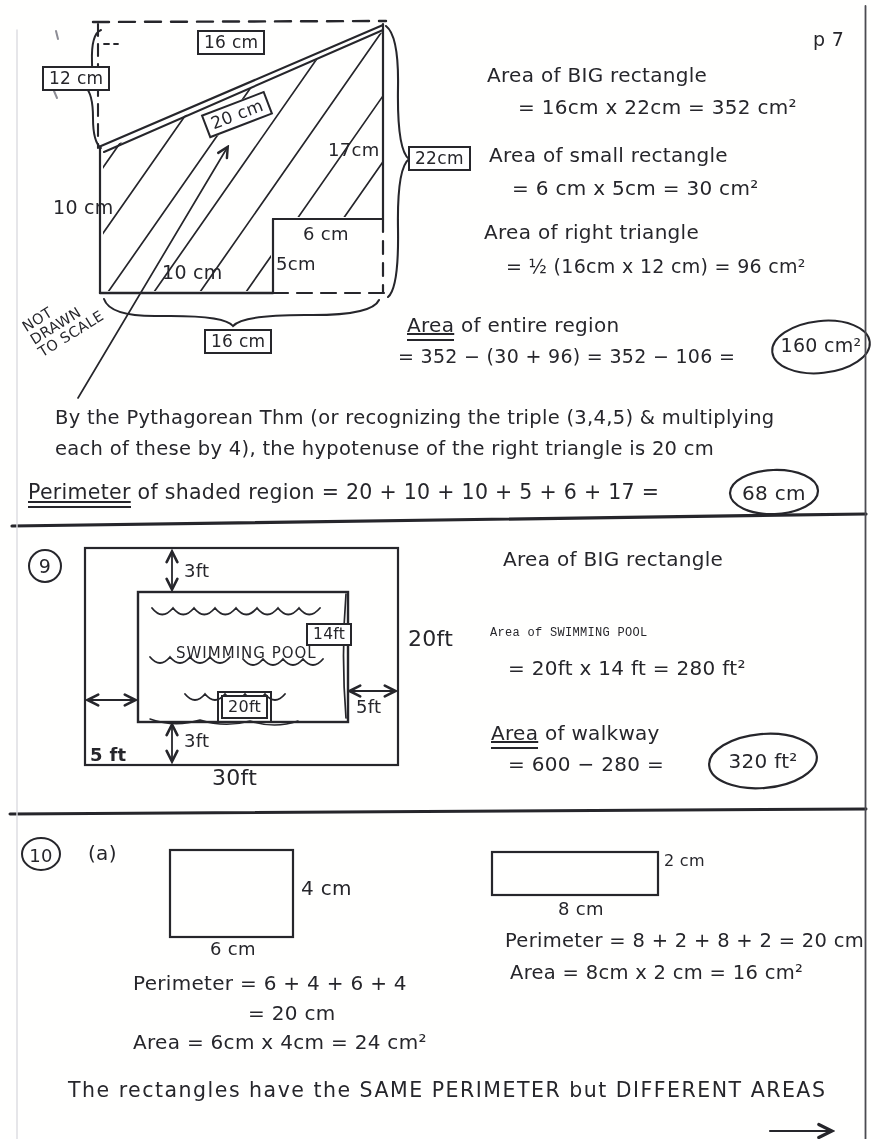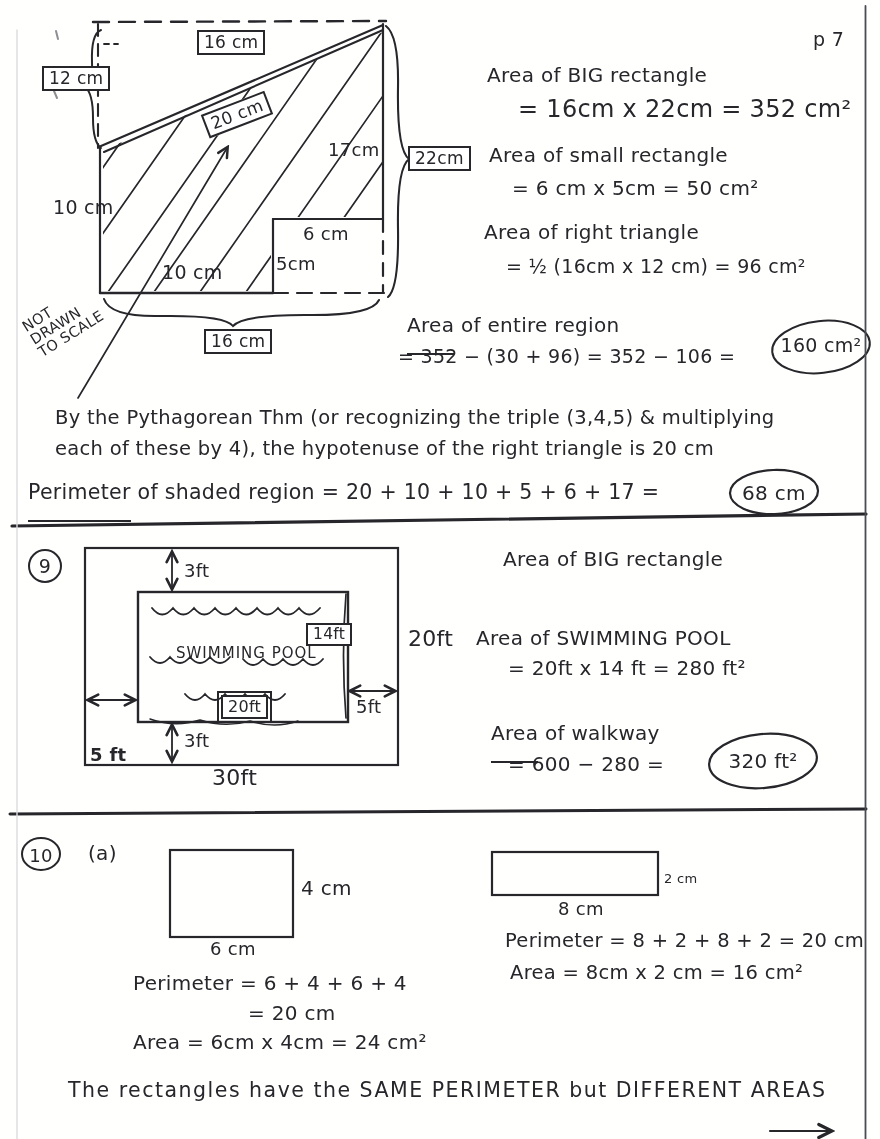--- a/index.html
+++ b/index.html
@@ -3,21 +3,21 @@
 <meta charset="utf-8">
 <style>
   html,body{margin:0;padding:0;background:#ffffff;}
   .sheet{position:relative;width:880px;height:1139px;background:#fffffe;overflow:hidden;
          font-family:"DejaVu Sans",sans-serif;color:#26262b;}
   .layer{position:absolute;left:0;top:0;}
   .hw{position:absolute;white-space:pre-line;letter-spacing:.3px;line-height:1.2;color:#26262b;}
   .nw{white-space:nowrap;}
   .boxed{display:inline-block;border:2px solid #26262b;padding:0 5px;background:#fff;line-height:1.25;}
   .dbl{outline:2px solid #26262b;outline-offset:2px;background:#fff;}
-  .ul{border-bottom:2.4px solid #26262b;padding-bottom:16px;}
+  .ul{border-bottom:2.4px solid #26262b;padding-bottom:2px;text-decoration:underline;}
   .ctr{text-align:center;}
 </style>
 </head>
 <body>
 
 <div class="sheet">
 
   <svg class="layer" width="880" height="1139" viewBox="0 0 880 1139">
     <defs>
       <marker id="ah" viewBox="0 0 10 10" refX="7.5" refY="5" markerWidth="8.5" markerHeight="8.5" orient="auto-start-reverse">
@@ -110,23 +110,23 @@
   <div class="hw nw" style="left:53px;top:196px;font-size:19px;">10 cm</div>
   <div class="hw nw" style="left:303px;top:223px;font-size:18px;">6 cm</div>
   <div class="hw nw" style="left:276px;top:253px;font-size:18px;">5cm</div>
   <div class="hw nw" style="left:162px;top:261px;font-size:19px;">10 cm</div>
   <div class="hw nw boxed" style="left:204px;top:329px;font-size:17px;">16 cm</div>
   <div class="hw" style="left:20px;top:322px;font-size:14.5px;line-height:1.05;transform:rotate(-32deg);transform-origin:left top;">NOT
 DRAWN
 TO SCALE</div>
 
   <div class="hw nw" style="left:487px;top:63px;font-size:20px;">Area of BIG rectangle</div>
-  <div class="hw nw" style="left:518px;top:95px;font-size:24px;">=  16cm x 22cm  =  352 cm²</div>
+  <div class="hw nw" style="left:518px;top:95px;font-size:20px;">=  16cm x 22cm  =  352 cm²</div>
   <div class="hw nw" style="left:489px;top:143px;font-size:20px;">Area of small rectangle</div>
-  <div class="hw nw" style="left:512px;top:176px;font-size:20px;">=  6 cm x 5cm  =  50 cm²</div>
+  <div class="hw nw" style="left:512px;top:176px;font-size:20px;">=  6 cm x 5cm  =  30 cm²</div>
   <div class="hw nw" style="left:484px;top:220px;font-size:20px;">Area of right triangle</div>
   <div class="hw nw" style="left:506px;top:255px;font-size:19px;">=  ½ (16cm x 12 cm)  =  96 cm²</div>
   <div class="hw nw" style="left:407px;top:313px;font-size:20px;">
     <span class="ul">Area</span><span> of entire region</span>
   </div>
   <div class="hw nw" style="left:398px;top:345px;font-size:19px;">=  352 − (30 + 96)  =  352 − 106  =</div>
   <div class="hw nw ctr" style="left:777px;top:334px;width:88px;font-size:19px;">160 cm²</div>
 
   <div class="hw nw" style="left:55px;top:406px;font-size:19.5px;">By the Pythagorean Thm (or recognizing the triple (3,4,5) &amp; multiplying</div>
   <div class="hw nw" style="left:55px;top:437px;font-size:19.5px;">each of these by 4), the hypotenuse of the right triangle is 20 cm</div>
@@ -140,35 +140,35 @@
   <div class="hw nw boxed" style="left:290px;top:623px;font-size:15.5px;margin-left:16px;">14ft</div>
   <div class="hw nw" style="left:176px;top:644px;font-size:15px;letter-spacing:1px;">SWIMMING POOL</div>
   <div class="hw nw boxed dbl" style="left:221px;top:695px;font-size:16px;">20ft</div>
   <div class="hw nw" style="left:90px;top:744px;font-size:18px;font-weight:bold;">5 ft</div>
   <div class="hw nw" style="left:356px;top:696px;font-size:18px;">5ft</div>
   <div class="hw nw" style="left:184px;top:730px;font-size:18px;">3ft</div>
   <div class="hw nw" style="left:212px;top:765px;font-size:22px;">30ft</div>
   <div class="hw nw" style="left:408px;top:626px;font-size:22px;">20ft</div>
 
   <div class="hw nw" style="left:503px;top:547px;font-size:20px;">Area of BIG rectangle</div>
-  <div class="hw nw" style="left:476px;top:626px;font-size:20px;">Area of SWIMMING POOL</div>
+  <div class="hw nw" style="left:490px;top:626px;font-size:12px;font-family:Liberation Mono, monospace;">Area of SWIMMING POOL</div>
   <div class="hw nw" style="left:508px;top:656px;font-size:20px;">=  20ft x 14 ft  =  280 ft²</div>
   <div class="hw nw" style="left:491px;top:721px;font-size:20px;">
     <span class="ul">Area</span><span> of walkway</span>
   </div>
   <div class="hw nw" style="left:508px;top:752px;font-size:20px;">=   600  −  280   =</div>
   <div class="hw nw ctr" style="left:711px;top:749px;width:104px;font-size:20px;">320 ft²</div>
 
   <div class="hw nw ctr" style="left:29px;top:845px;width:24px;font-size:18px;">10</div>
   <div class="hw nw" style="left:88px;top:841px;font-size:20px;">(a)</div>
   <div class="hw nw" style="left:301px;top:876px;font-size:20px;">4 cm</div>
   <div class="hw nw" style="left:210px;top:938px;font-size:18px;">6 cm</div>
   <div class="hw nw" style="left:133px;top:971px;font-size:20px;">Perimeter =  6 + 4 + 6 + 4</div>
   <div class="hw nw" style="left:248px;top:1001px;font-size:20px;">=  20 cm</div>
   <div class="hw nw" style="left:133px;top:1030px;font-size:20px;">Area =  6cm x 4cm = 24 cm²</div>
-  <div class="hw nw" style="left:664px;top:871px;font-size:13px;">2 cm</div>
+  <div class="hw nw" style="left:664px;top:851px;font-size:16px;">2 cm</div>
   <div class="hw nw" style="left:558px;top:898px;font-size:18px;">8 cm</div>
   <div class="hw nw" style="left:505px;top:929px;font-size:19.5px;">Perimeter =  8 + 2 + 8 + 2 = 20 cm</div>
   <div class="hw nw" style="left:510px;top:961px;font-size:19.5px;">Area =  8cm x 2 cm = 16 cm²</div>
 
   <div class="hw nw" style="left:68px;top:1078px;font-size:20.5px;letter-spacing:1.5px;">The rectangles have the SAME PERIMETER but DIFFERENT AREAS</div>
 
 </div>
 
 </body></html>

